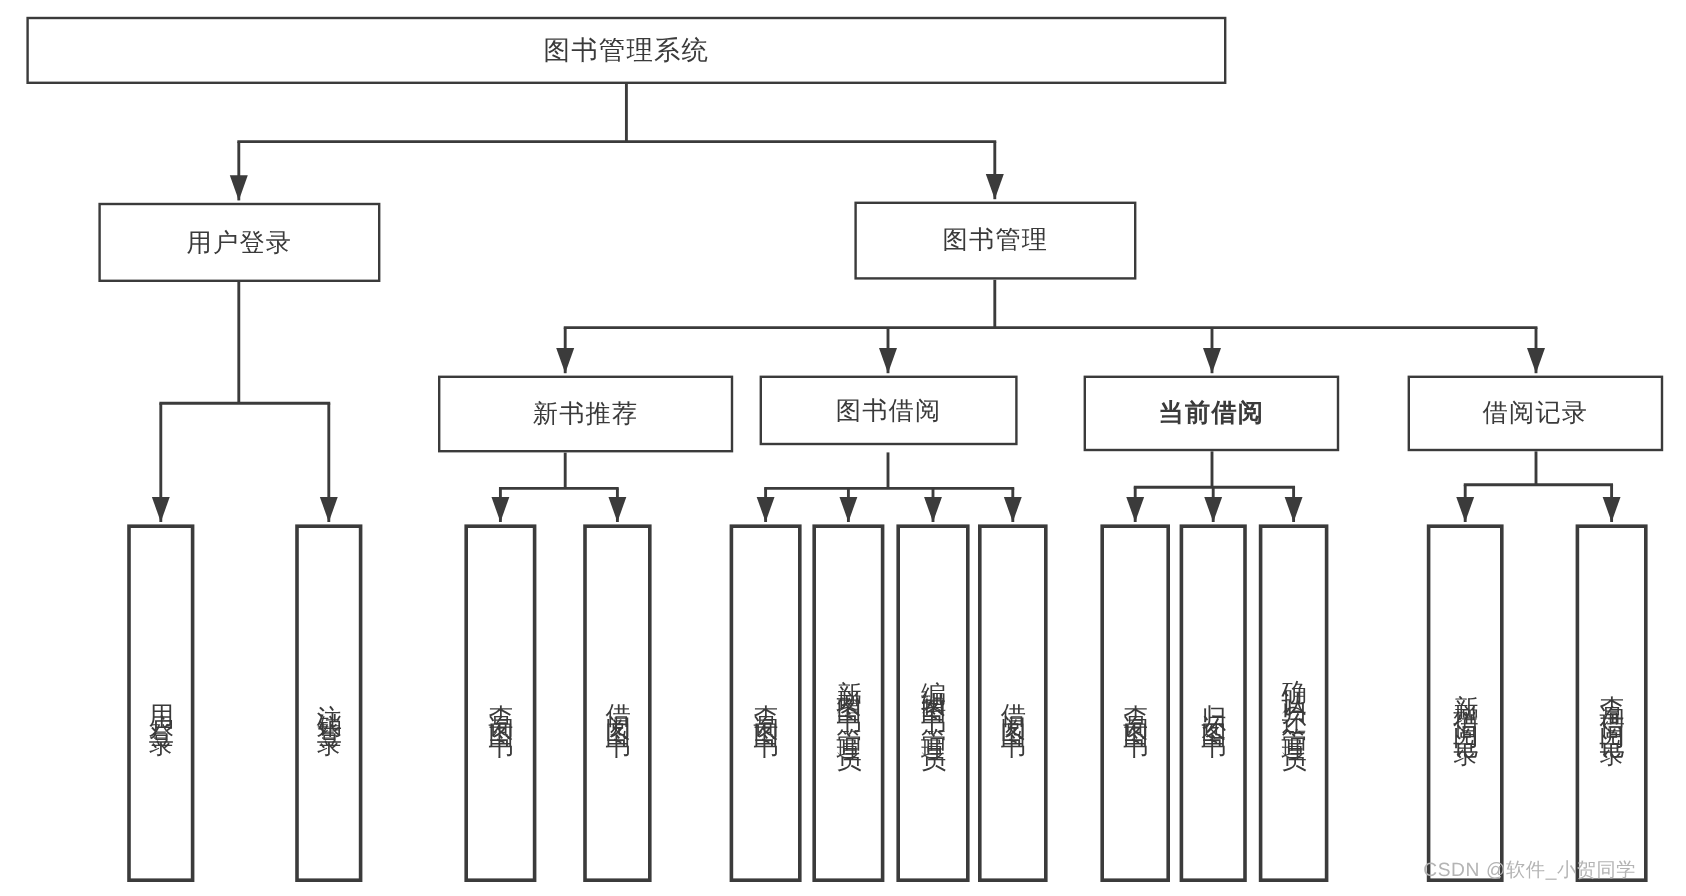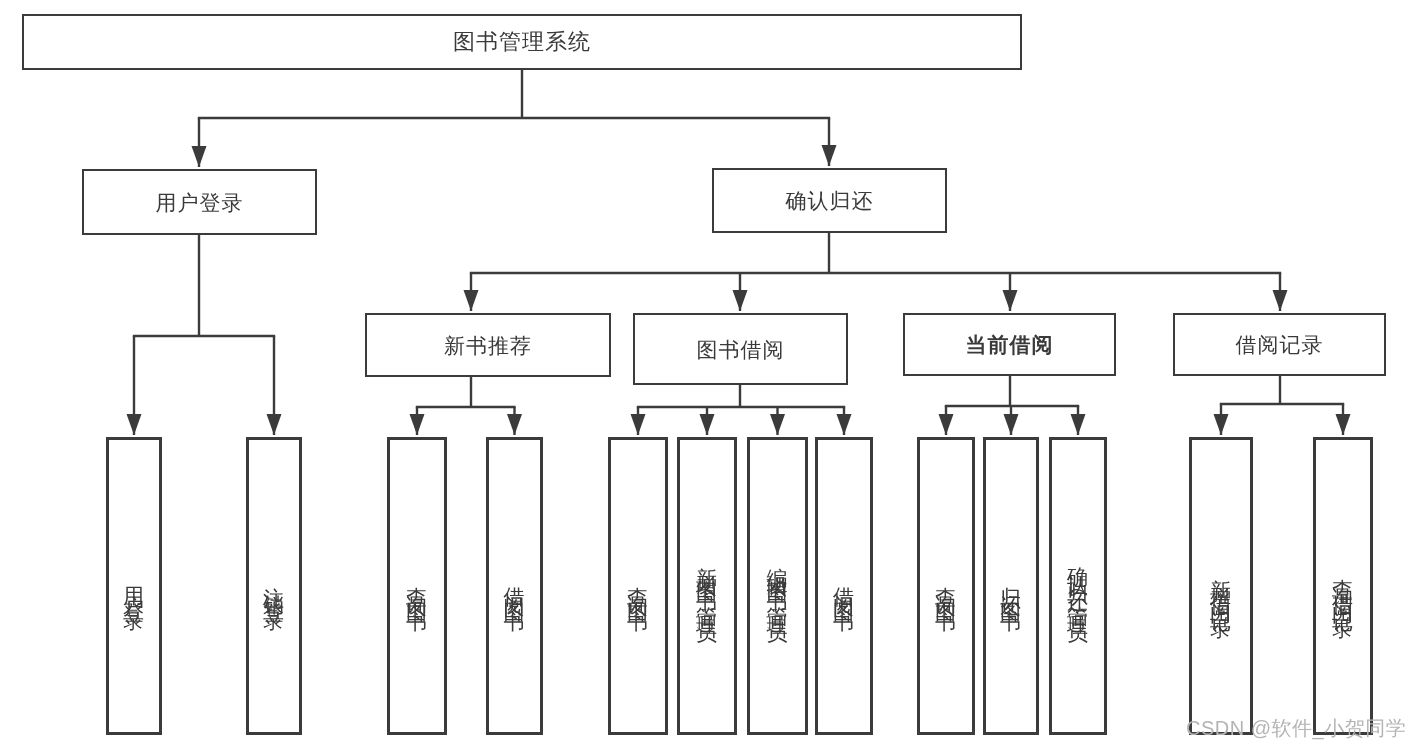--- a/index.html
+++ b/index.html
@@ -25,21 +25,21 @@
     border:2.5px solid var(--line);
     display:flex;align-items:center;justify-content:center;
     z-index:2;
     text-align:center;
   }
   .hbox{font-size:21px;letter-spacing:1px;line-height:1;text-align:center;}
   .root{left:22px;top:14px;width:1000px;height:56px;font-size:22px;}
   .lv1-user{left:82px;top:169px;width:235px;height:66px;}
   .lv1-book{left:712px;top:168px;width:235px;height:65px;}
   .lv2-a{left:365px;top:313px;width:246px;height:64px;}
-  .lv2-b{left:633px;top:313px;width:215px;height:72px;}
+  .lv2-b{left:633px;top:313px;width:215px;height:58px;}
   .lv2-c{left:903px;top:313px;width:213px;height:63px;font-weight:bold;}
   .lv2-d{left:1173px;top:313px;width:213px;height:63px;}
   .leaf{
     position:absolute;
     top:437px;height:298px;
     background:#fff;
     border:3px solid var(--line);
     display:flex;align-items:center;justify-content:center;
     z-index:2;
   }
@@ -47,21 +47,21 @@
     writing-mode:vertical-rl;
     text-orientation:mixed;
     font-size:21px;
     letter-spacing:8px;
     line-height:1;
     white-space:nowrap;
   }
   .watermark{
     position:absolute;
     left:1186px;top:715px;
-    font-size:20px;
+    font-size:16px;
     color:var(--wm);
     letter-spacing:0.5px;
     z-index:3;
     white-space:nowrap;
   }
 </style>
 </head>
 <body>
 
 <div class="canvas">
@@ -110,21 +110,21 @@
 
     <path class="wire" d="M1280,376 V404"></path>
     <path class="wire" d="M1219.8,404 H1344.2"></path>
     <path class="wire" d="M1221,404 V435" marker-end="url(#ah)"></path>
     <path class="wire" d="M1343,404 V435" marker-end="url(#ah)"></path>
   </svg>
 
   <div class="node hbox root">图书管理系统</div>
 
   <div class="node hbox lv1-user">用户登录</div>
-  <div class="node hbox lv1-book">确认归还</div>
+  <div class="node hbox lv1-book">图书管理</div>
 
   <div class="node hbox lv2-a">新书推荐</div>
   <div class="node hbox lv2-b">图书借阅</div>
   <div class="node hbox lv2-c">当前借阅</div>
   <div class="node hbox lv2-d">借阅记录</div>
 
   <div class="leaf" style="left:106px;width:56px;">
     <span class="vtext">用户登录</span>
   </div>
   <div class="leaf" style="left:246px;width:56px;">

